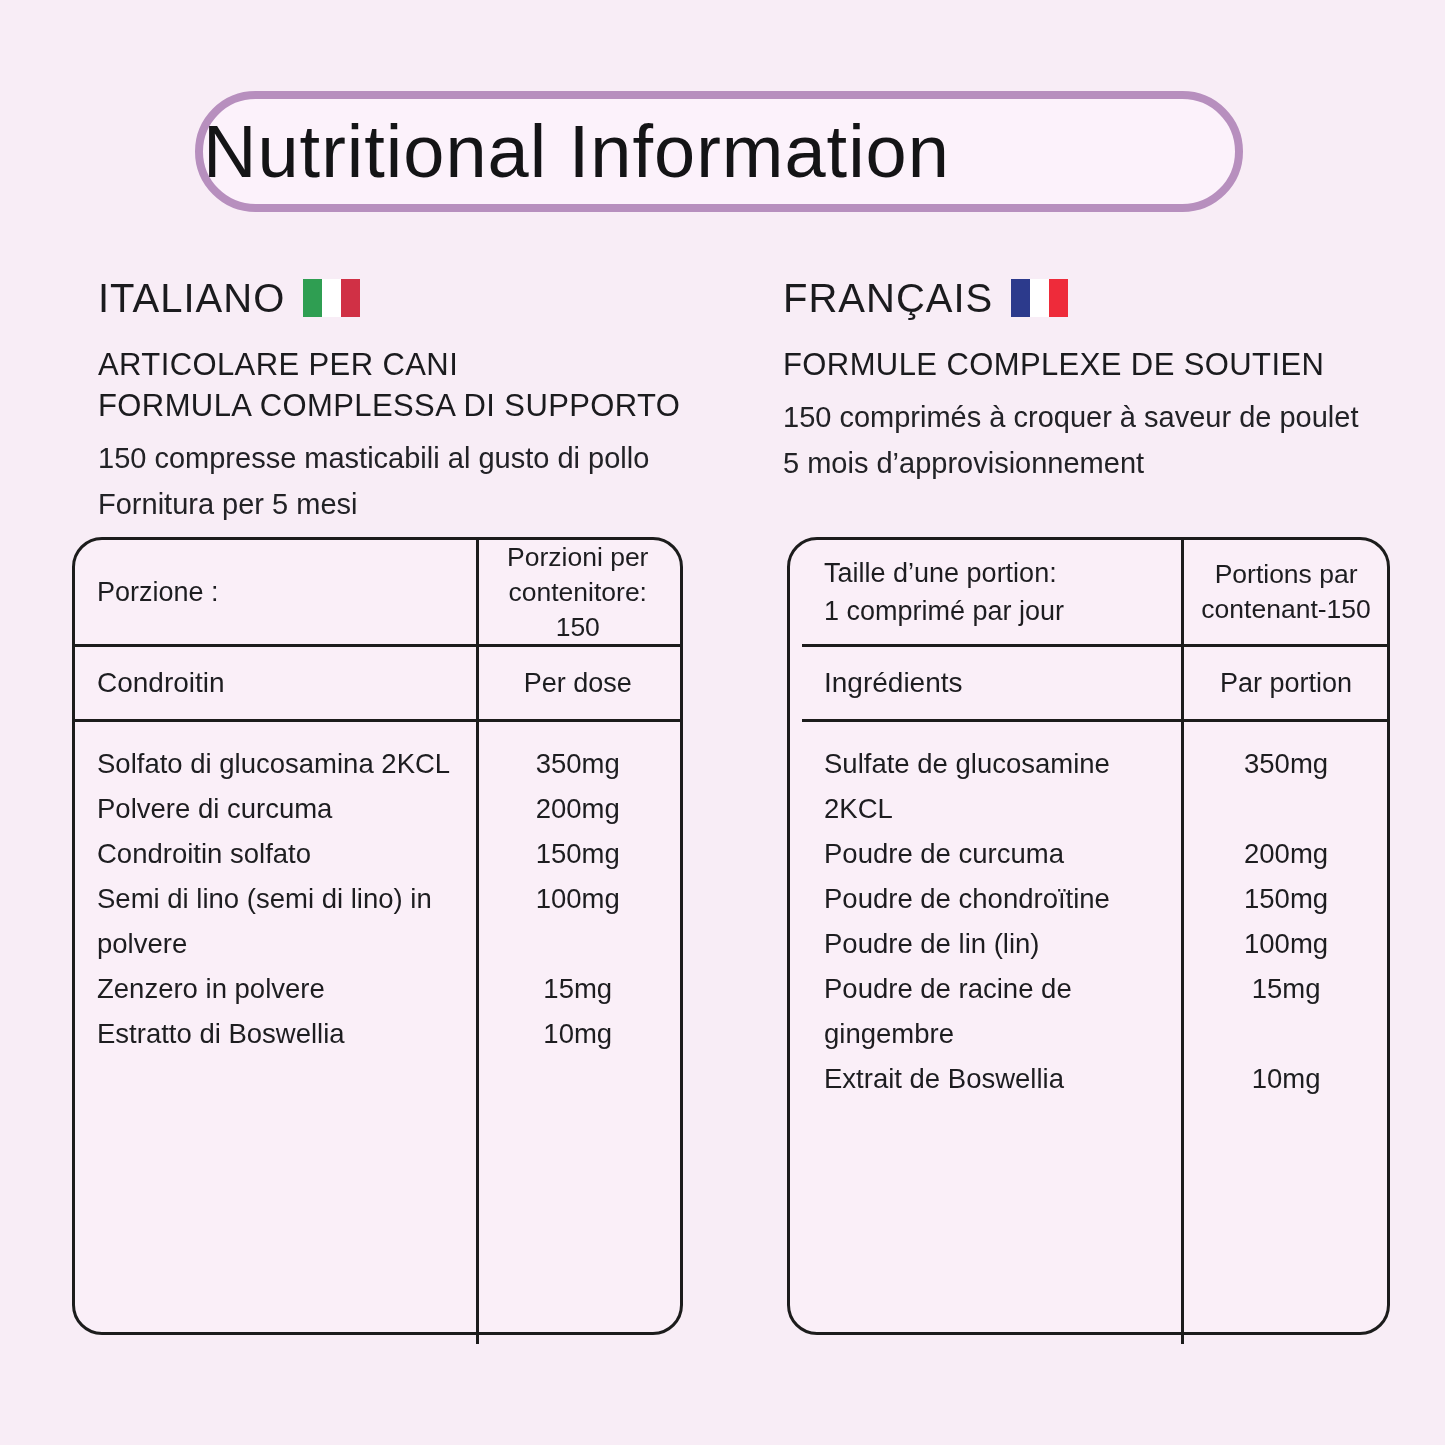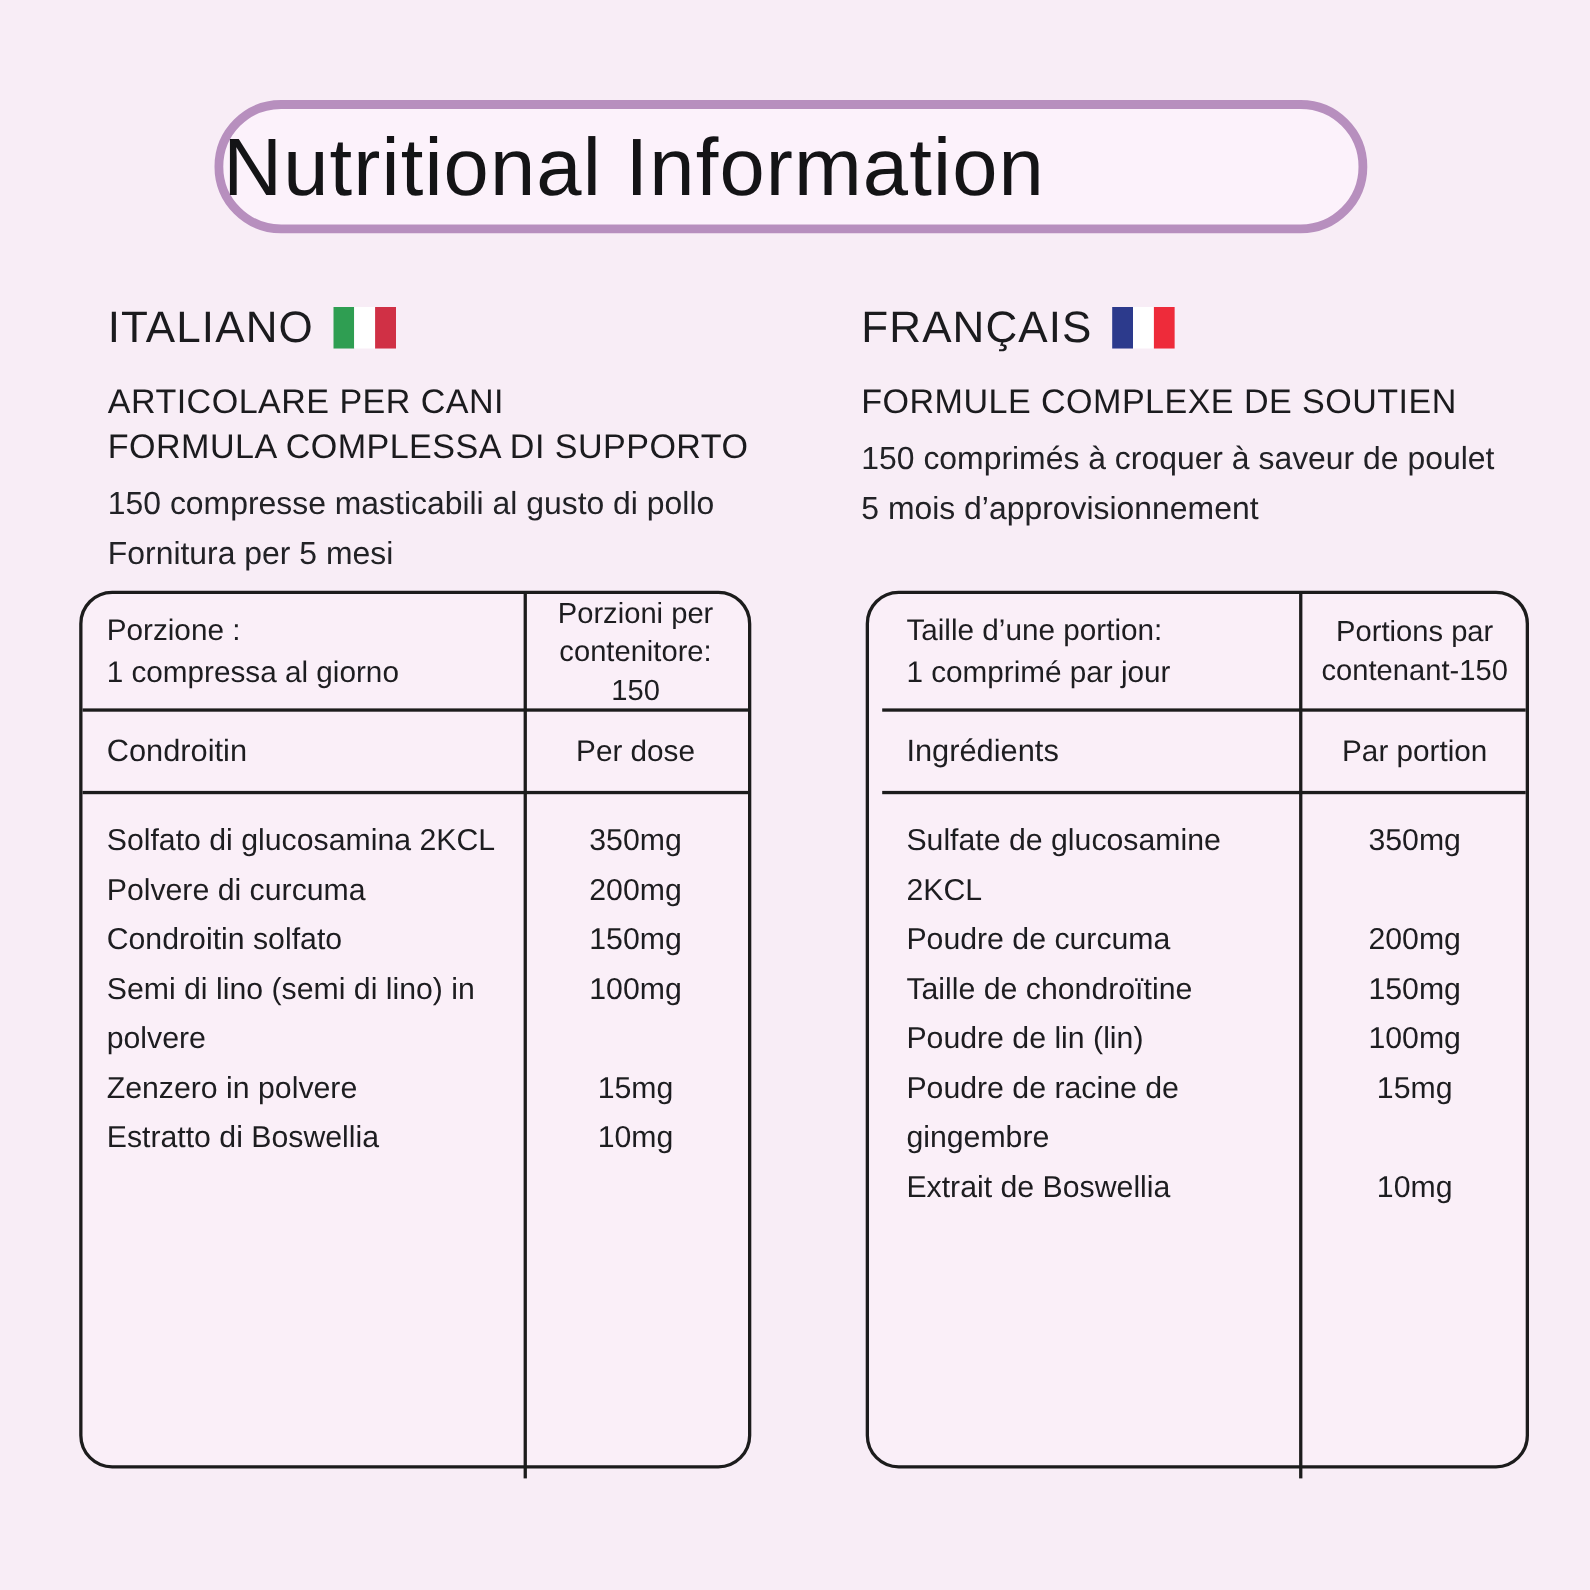--- a/index.html
+++ b/index.html
@@ -101,21 +101,20 @@
   </div>
   <div class="subline first">150 comprimés à croquer à saveur de poulet</div>
   <div class="subline">5 mois d’approvisionnement</div>
 </div>
 
 <div class="ntable it">
   <div class="vdivider"></div>
   <div class="trow header1">
     <div class="cell-left">
       <div>Porzione :</div>
-      <div>1 compressa al giorno</div>
     </div>
     <div class="cell-right">
       <div>Porzioni per</div>
       <div>contenitore:</div>
       <div>150</div>
     </div>
   </div>
   <div class="trow header2">
     <div class="cell-left">Condroitin</div>
     <div class="cell-right">Per dose</div>
@@ -167,21 +166,21 @@
   <div class="tbody">
     <div class="ing-row">
       <div class="ing-name">Sulfate de glucosamine 2KCL</div>
       <div class="ing-value">350mg</div>
     </div>
     <div class="ing-row">
       <div class="ing-name">Poudre de curcuma</div>
       <div class="ing-value">200mg</div>
     </div>
     <div class="ing-row">
-      <div class="ing-name">Taille de chondroïtine</div>
+      <div class="ing-name">Poudre de chondroïtine</div>
       <div class="ing-value">150mg</div>
     </div>
     <div class="ing-row">
       <div class="ing-name">Poudre de lin (lin)</div>
       <div class="ing-value">100mg</div>
     </div>
     <div class="ing-row">
       <div class="ing-name">Poudre de racine de gingembre</div>
       <div class="ing-value">15mg</div>
     </div>

